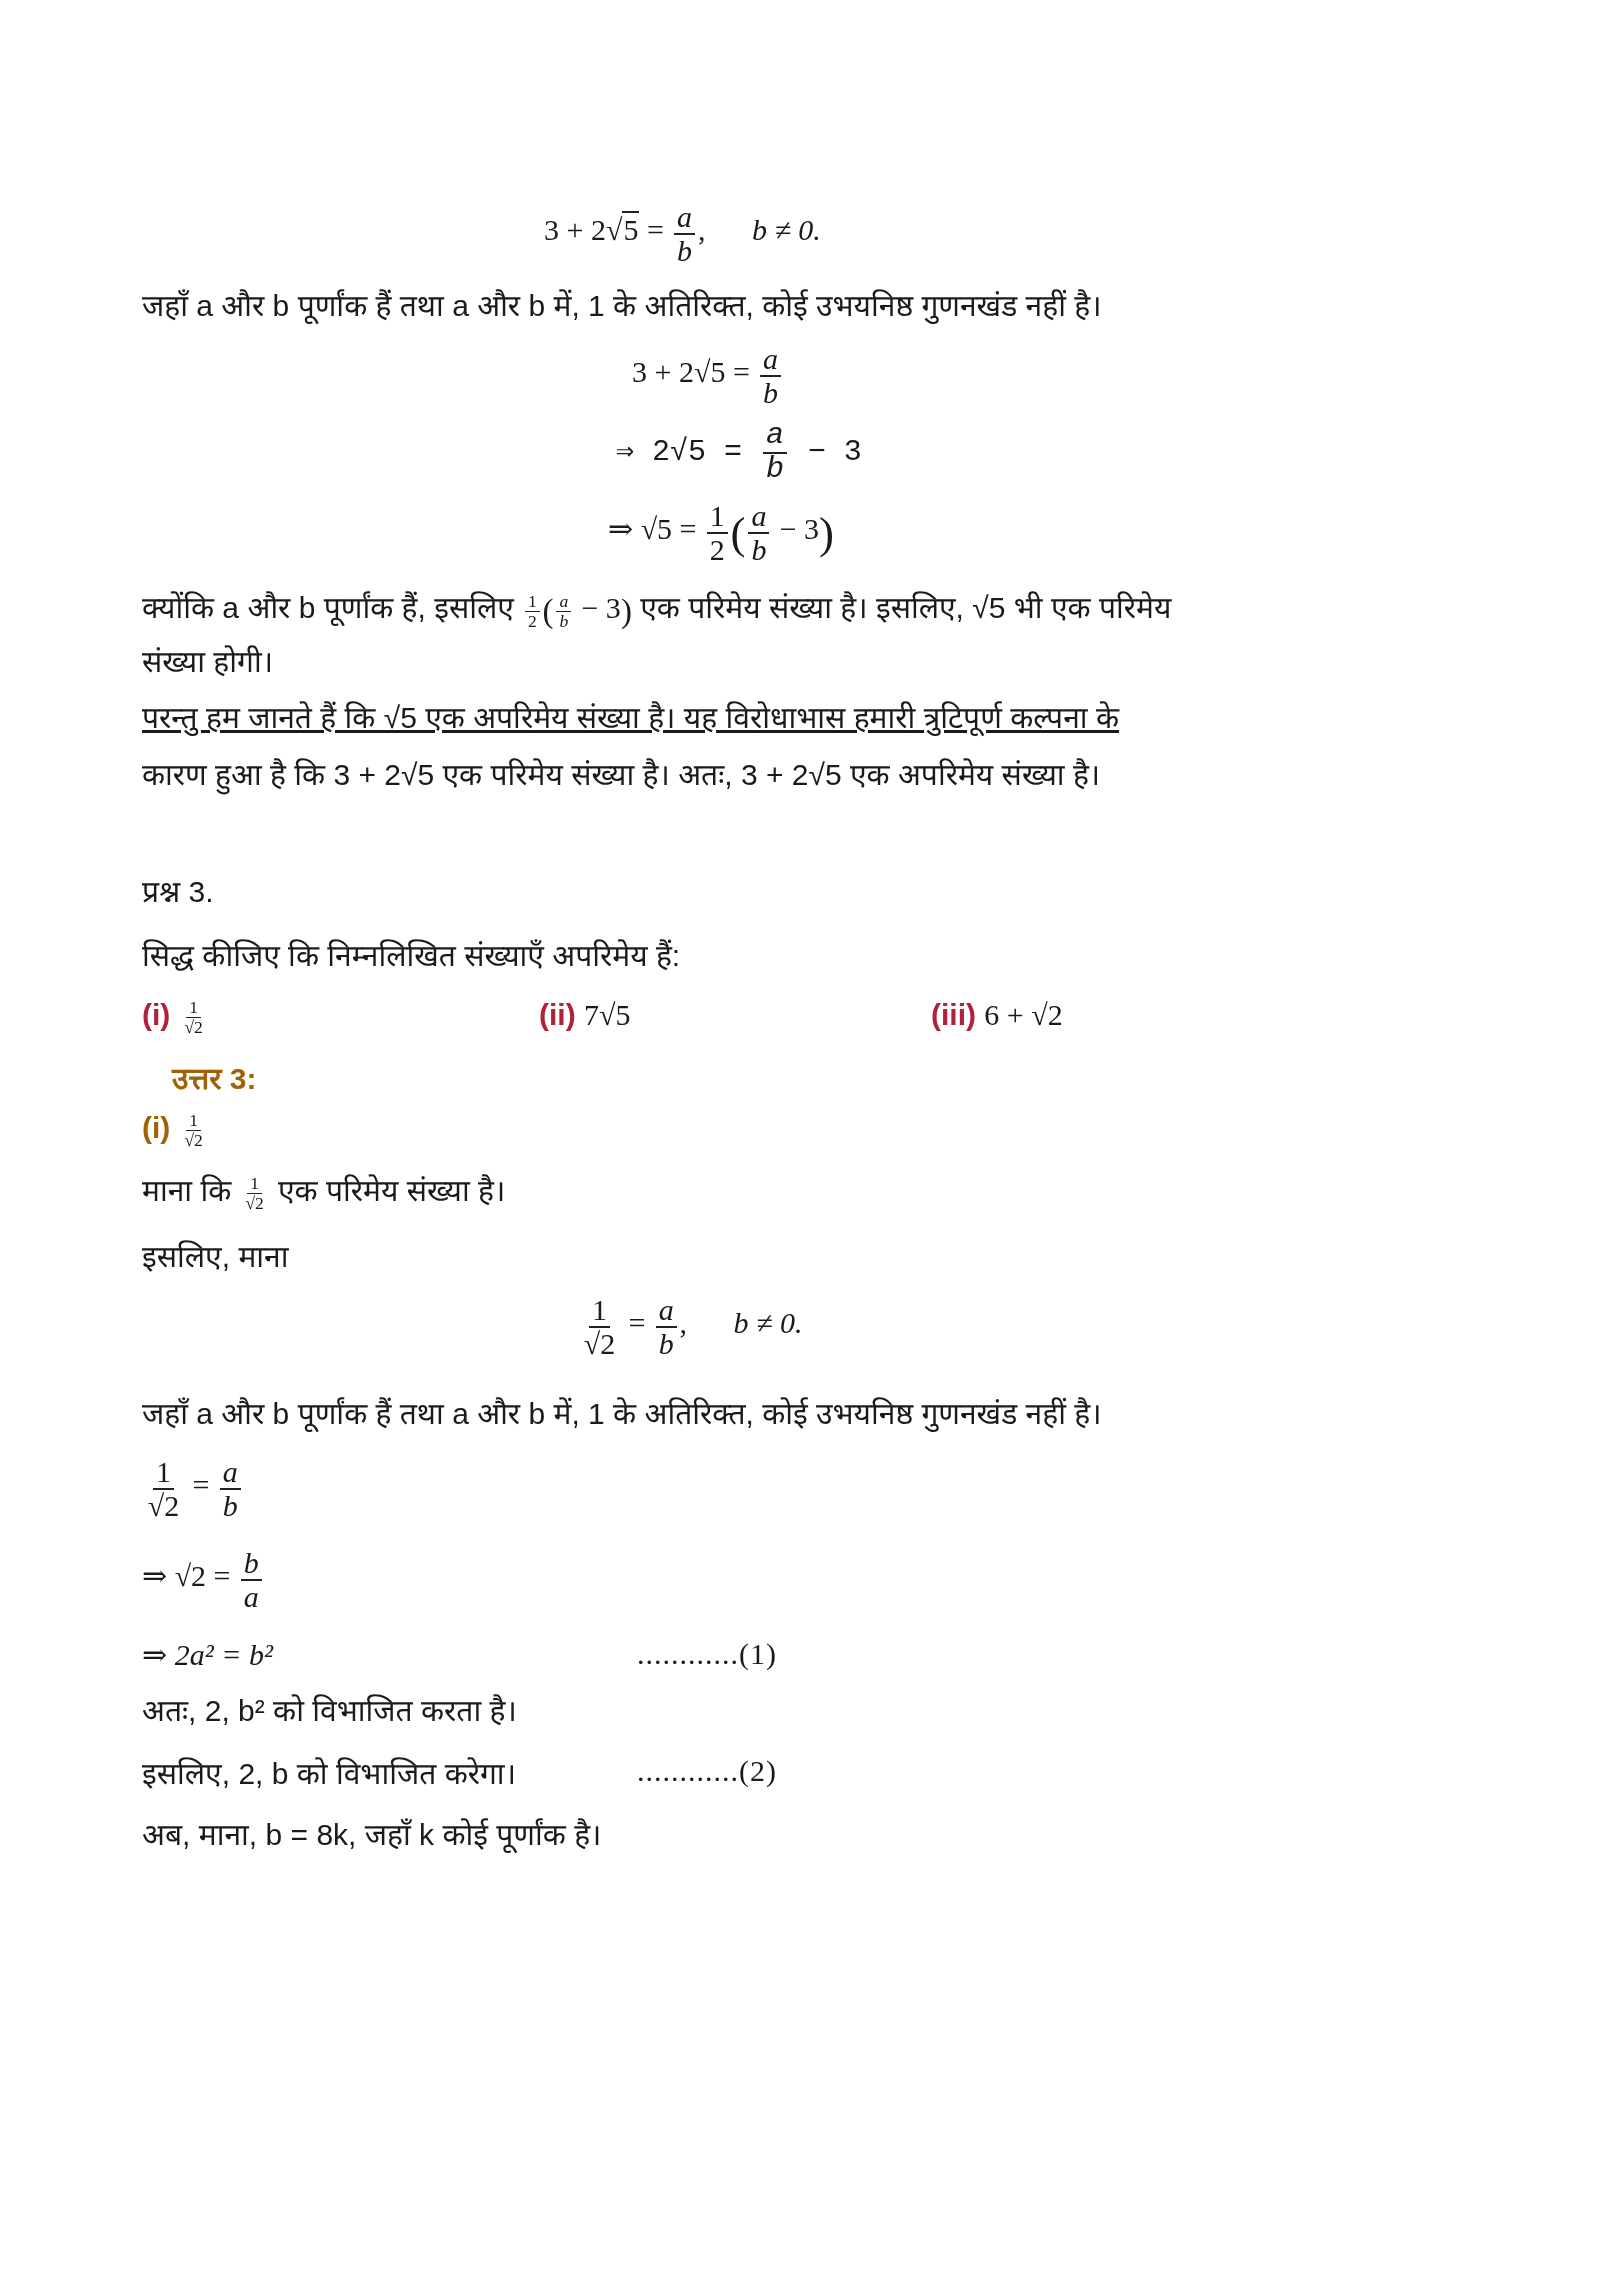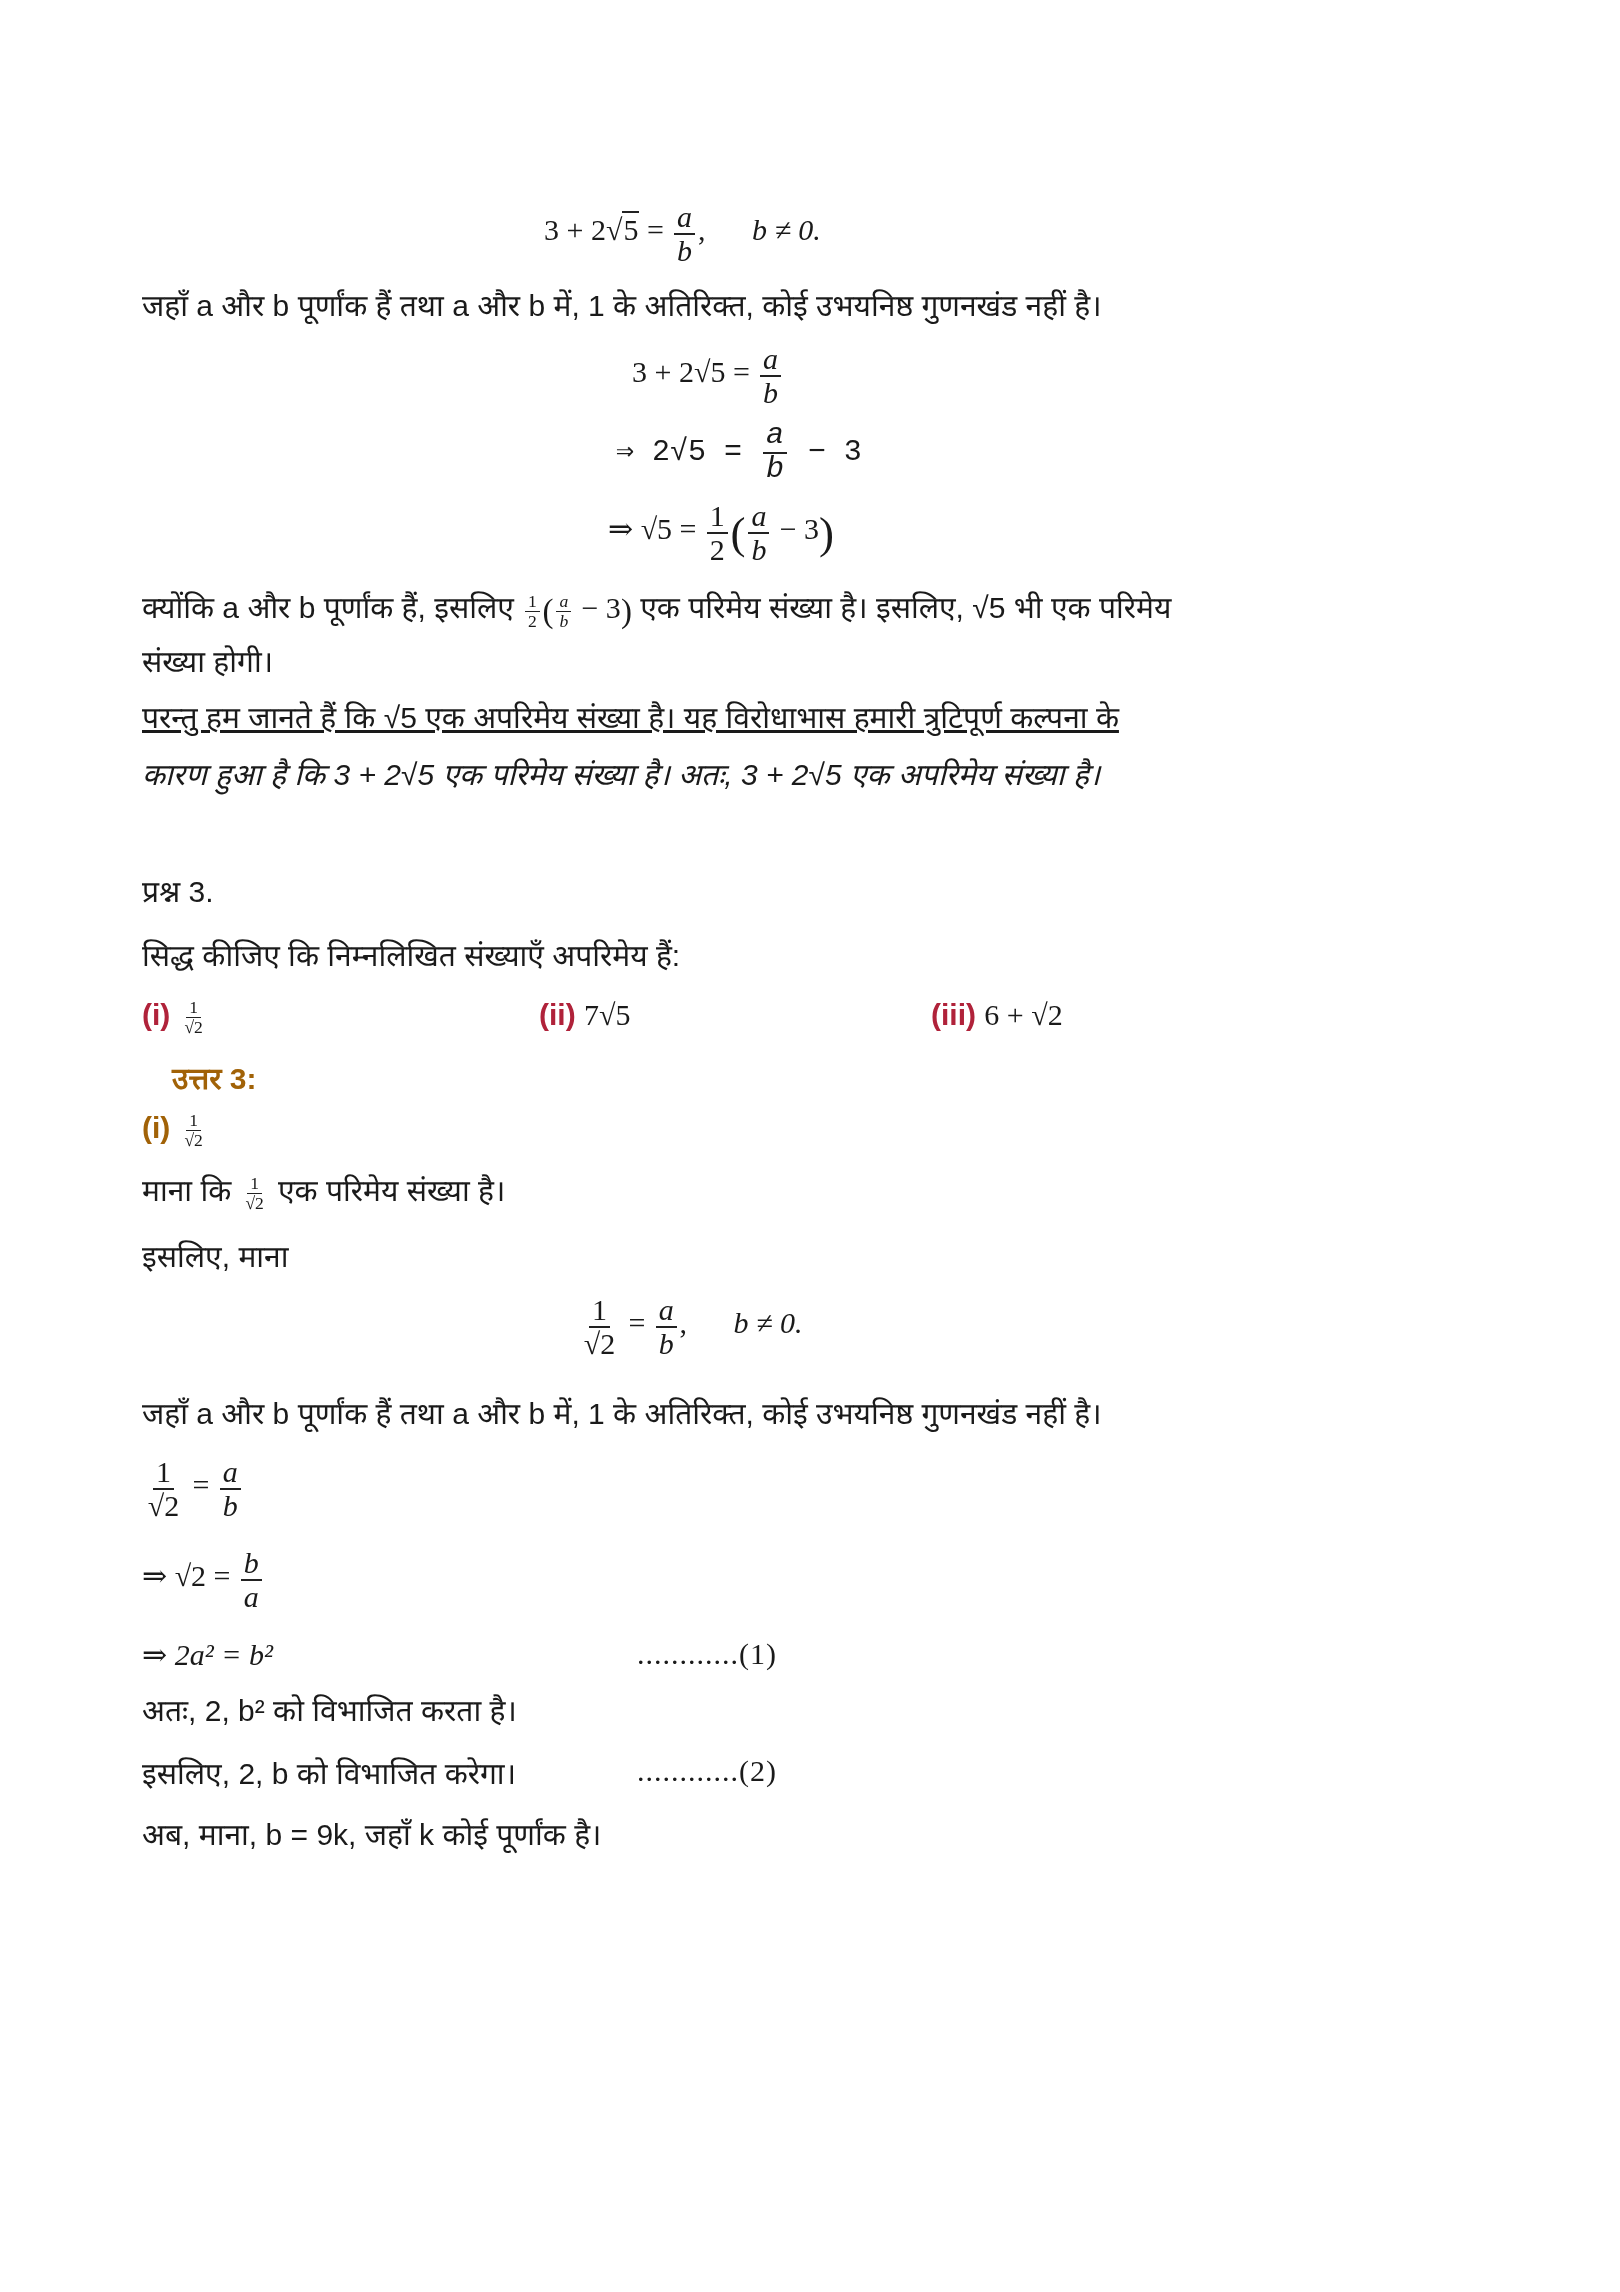--- a/index.html
+++ b/index.html
@@ -67,21 +67,21 @@
         <span class="num">1</span>
         <span class="den">2</span>
       </span><span class="paren" style="font-size:33px;">(</span><span class="frac small it">
         <span class="num">a</span>
         <span class="den">b</span>
       </span> − 3<span class="paren" style="font-size:33px;">)</span></span>
   <span>एक परिमेय संख्या है। इसलिए, √5 भी एक परिमेय</span>
 </div>
 <div class="line" style="top:642px;">संख्या होगी।</div>
 <div class="line" style="top:698px;text-decoration:underline;">परन्तु हम जानते हैं कि √5 एक अपरिमेय संख्या है। यह विरोधाभास हमारी त्रुटिपूर्ण कल्पना के</div>
-<div class="line" style="top:755px;font-style:italic;">कारण हुआ है कि 3 + 2√5  एक परिमेय संख्या है। अतः, 3 + 2√5  एक अपरिमेय संख्या है।</div>
+<div class="line" style="top:755px;">कारण हुआ है कि 3 + 2√5  एक परिमेय संख्या है। अतः, 3 + 2√5  एक अपरिमेय संख्या है।</div>
 
 <div class="line" style="top:872px; font-weight:normal;">प्रश्न 3.</div>
 <div class="line" style="top:936px;">सिद्ध कीजिए कि निम्नलिखित संख्याएँ अपरिमेय हैं:</div>
 
 <div class="line" style="top:995px;">
   <span class="red">(i)</span>
   <span class="math frac small">
       <span class="num">1</span>
       <span class="den">√2</span>
     </span>
@@ -149,14 +149,14 @@
 </div>
 <div class="eq math dots" style="left:637px; top:1637px;">
   <span>............(1)</span>
 </div>
 
 <div class="line" style="top:1691px;">अतः, 2, b² को विभाजित करता है।</div>
 <div class="line" style="top:1754px;">इसलिए, 2, b को विभाजित करेगा।</div>
 <div class="eq math dots" style="left:637px; top:1754px;">
   <span>............(2)</span>
 </div>
-<div class="line" style="top:1815px;">अब, माना, b = 9k, जहाँ k कोई पूर्णांक है।</div>
+<div class="line" style="top:1815px;">अब, माना, b = 8k, जहाँ k कोई पूर्णांक है।</div>
 
 
 </body></html>

